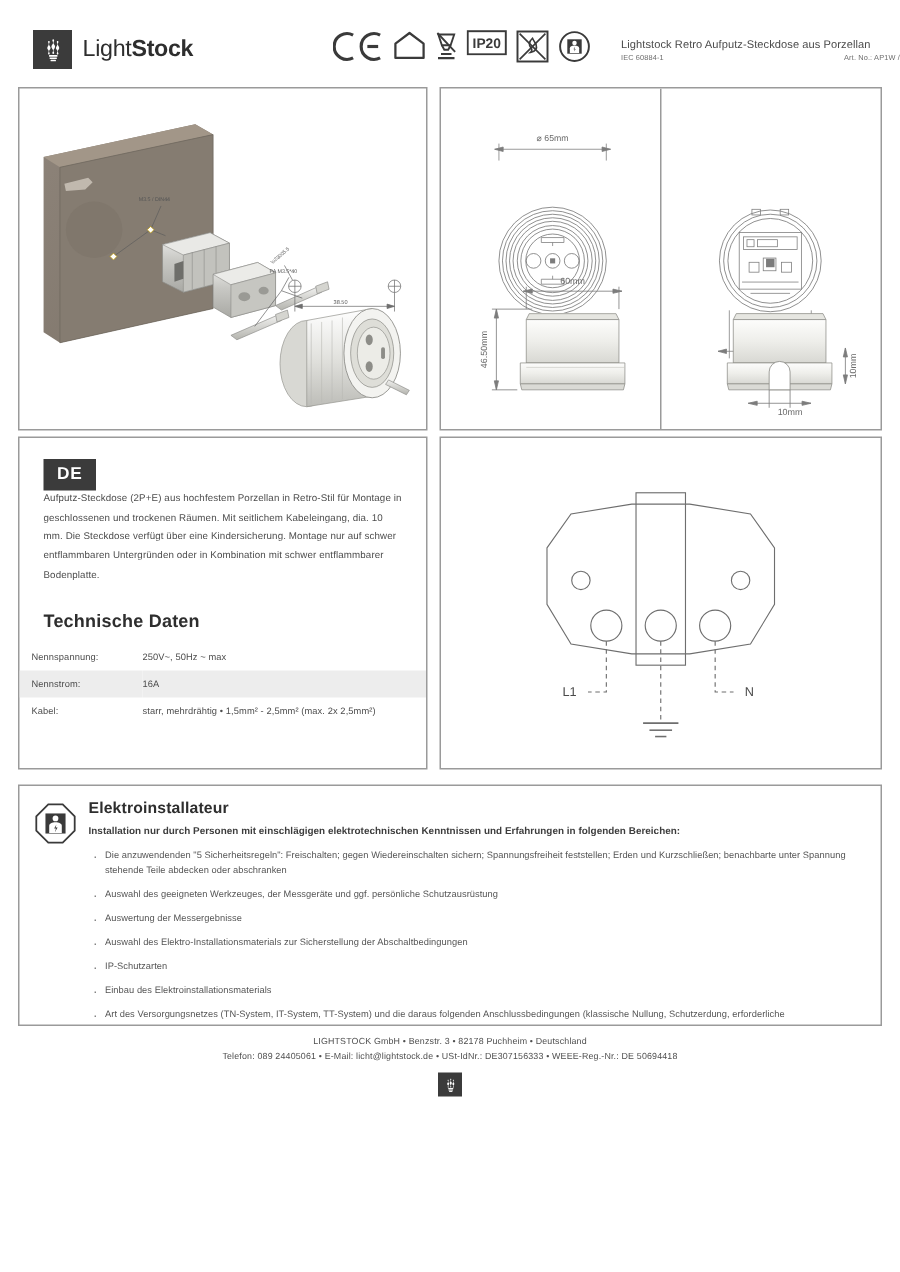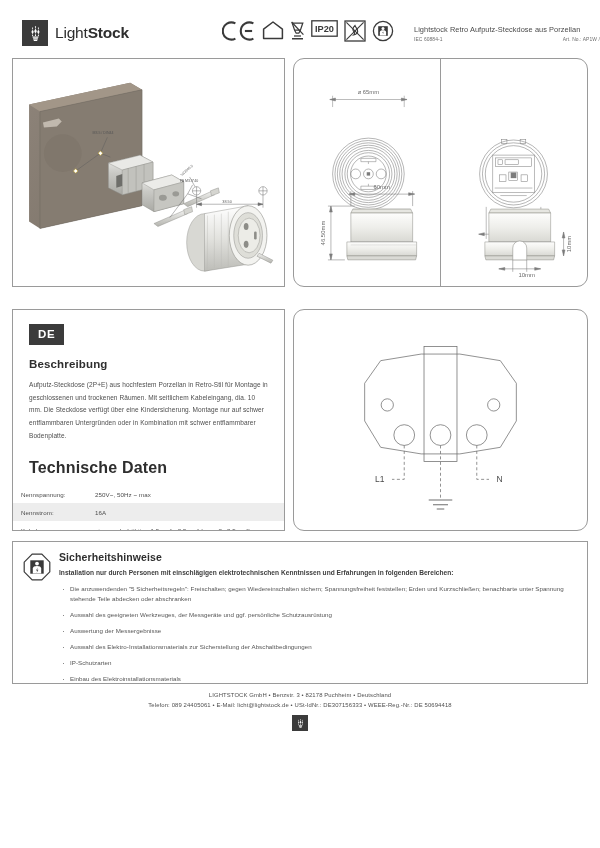--- a/index.html
+++ b/index.html
@@ -92,34 +92,34 @@
   .row-top {
     display: flex;
     gap: 8px;
     margin-top: 6px;
     height: 229px;
     flex: 0 0 auto;
   }
   .row-mid {
     display: flex;
     gap: 8px;
-    margin-top: 22px;
+    margin-top: 4px;
     height: 222px;
     flex: 0 0 auto;
     justify-content: space-between;
   }
   .panel {
     border: 1px solid #9a9a9a;
     background: #fff;
     box-sizing: border-box;
     position: relative;
     overflow: hidden;
   }
   .p-left  { width: 273px; flex: 0 0 auto; }
-  .p-right { flex: 1 1 auto; display: flex; border-radius: 11px; }
+  .p-right { flex: 1 1 auto; display: flex; }
   .p-sub {
     flex: 1 1 0;
     position: relative;
     overflow: hidden;
   }
   .p-sub + .p-sub { border-left: 1px solid #9a9a9a; }
 
   
   .de-pad { padding: 14px 16px 0 16px; }
   .de-badge {
@@ -139,21 +139,21 @@
     letter-spacing: 0.15px;
   }
   .desc-text {
     font-size: 6.5px;
     line-height: 1.95;
     color: #4d4d4d;
     letter-spacing: 0.08px;
     margin: 0;
   }
   .sec-title2 {
-    font-size: 16px;
+    font-size: 12px;
     font-weight: bold;
     color: #2e2e2e;
     margin: 17px 0 8px 0;
     letter-spacing: 0.15px;
   }
   .spec-table {
     width: 100%;
     border-collapse: collapse;
     font-size: 6.2px;
     color: #4d4d4d;
@@ -533,21 +533,20 @@
       </div>
 
     </div>
   </div>
 
   <div class="row-mid">
 
     <div class="panel p-left">
       <div class="de-pad">
         <div class="de-badge">DE</div>
-        <div class="sec-title">Beschreibung</div>
         <p class="desc-text">Aufputz-Steckdose (2P+E) aus hochfestem Porzellan in Retro-Stil für Montage in geschlossenen und trockenen Räumen. Mit seitlichem Kabeleingang, dia. 10 mm. Die Steckdose verfügt über eine Kindersicherung. Montage nur auf schwer entflammbaren Untergründen oder in Kombination mit schwer entflammbarer Bodenplatte.</p>
         <div class="sec-title2">Technische Daten</div>
       </div>
       <table class="spec-table">
         <tbody>
           <tr>
             <td class="k">Nennspannung:</td>
             <td class="v">250V~, 50Hz ~ max</td>
           </tr>
           <tr class="alt">
@@ -674,21 +673,21 @@
           <polygon points="9.2,1.2 18.8,1.2 26.8,9.2 26.8,18.8 18.8,26.8 9.2,26.8 1.2,18.8 1.2,9.2" fill="none" stroke="#3a3a3a" stroke-width="1.2"></polygon>
           <rect x="7.3" y="7.3" width="13.4" height="13.4" fill="#3a3a3a"></rect>
           <g fill="#ffffff">
             <circle cx="14" cy="10.6" r="1.9"></circle>
             <path d="M9.8 20.4 L9.8 15.6 C9.8 13.9 11.7 13.1 14 13.1 C16.3 13.1 18.2 13.9 18.2 15.6 L18.2 20.4 Z"></path>
           </g>
           <path d="M14.6 14.6 L13.1 17.4 L14.3 17.4 L13.6 19.9 L15.4 16.7 L14.1 16.7 Z" fill="#3a3a3a"></path>
         </svg>
       </div>
       <div class="safety-body">
-        <div class="safety-title">Sicherheitshinweise</div>
+        <div class="safety-title">Elektroinstallateur</div>
         <div class="safety-lead">Installation nur durch Personen mit einschlägigen elektrotechnischen Kenntnissen und Erfahrungen in folgenden Bereichen:</div>
         <ul class="safety-list">
           <li>Die anzuwendenden "5 Sicherheitsregeln": Freischalten; gegen Wiedereinschalten sichern; Spannungsfreiheit feststellen; Erden und Kurzschließen; benachbarte unter Spannung stehende Teile abdecken oder abschranken</li>
           <li>Auswahl des geeigneten Werkzeuges, der Messgeräte und ggf. persönliche Schutzausrüstung</li>
           <li>Auswertung der Messergebnisse</li>
           <li>Auswahl des Elektro-Installationsmaterials zur Sicherstellung der Abschaltbedingungen</li>
           <li>IP-Schutzarten</li>
           <li>Einbau des Elektroinstallationsmaterials</li>
           <li>Art des Versorgungsnetzes (TN-System, IT-System, TT-System) und die daraus folgenden Anschlussbedingungen (klassische Nullung, Schutzerdung, erforderliche Zusatzmaßnahmen etc.)</li>
         </ul>

